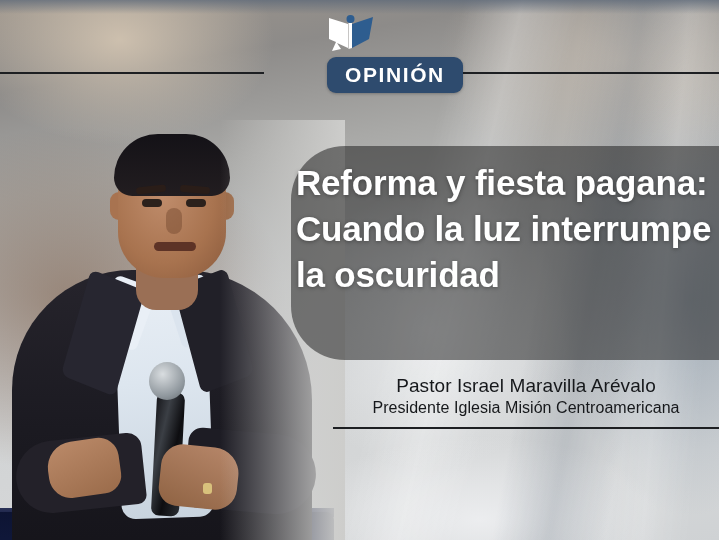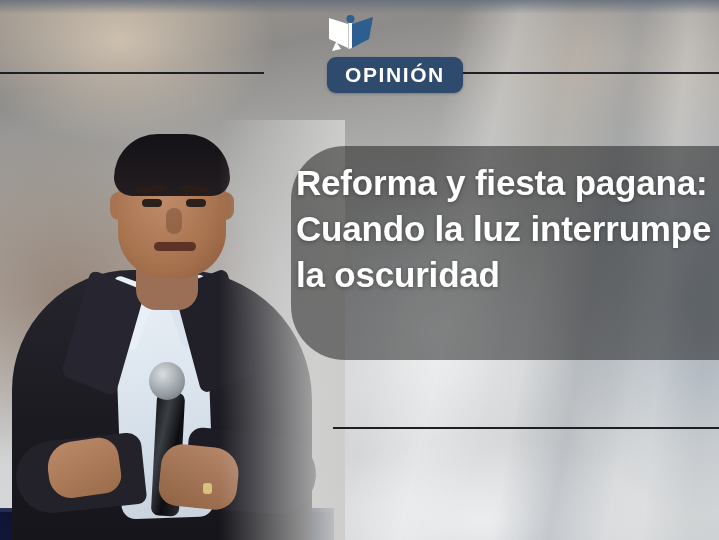--- a/index.html
+++ b/index.html
@@ -262,15 +262,19 @@
       <circle cx="24.5" cy="11" r="4" fill="#2e5d8f"></circle>
       <path d="M22.5 15 L26 15 L26 40 L22.5 41 Z" fill="#ffffff"></path>
     </svg>
   </div>
 
   <div class="badge">OPINIÓN</div>
 
   <div class="title-panel"></div>
   <div class="title">Reforma y fiesta pagana: Cuando la luz interrumpe la oscuridad</div>
 
+  <div class="byline">
+    <div class="byline-name">Pastor Israel Maravilla Arévalo</div>
+    <div class="byline-role">Presidente Iglesia Misión Centroamericana</div>
+  </div>
   <div class="rule-byline"></div>
 
 </div>
 
 </body></html>

